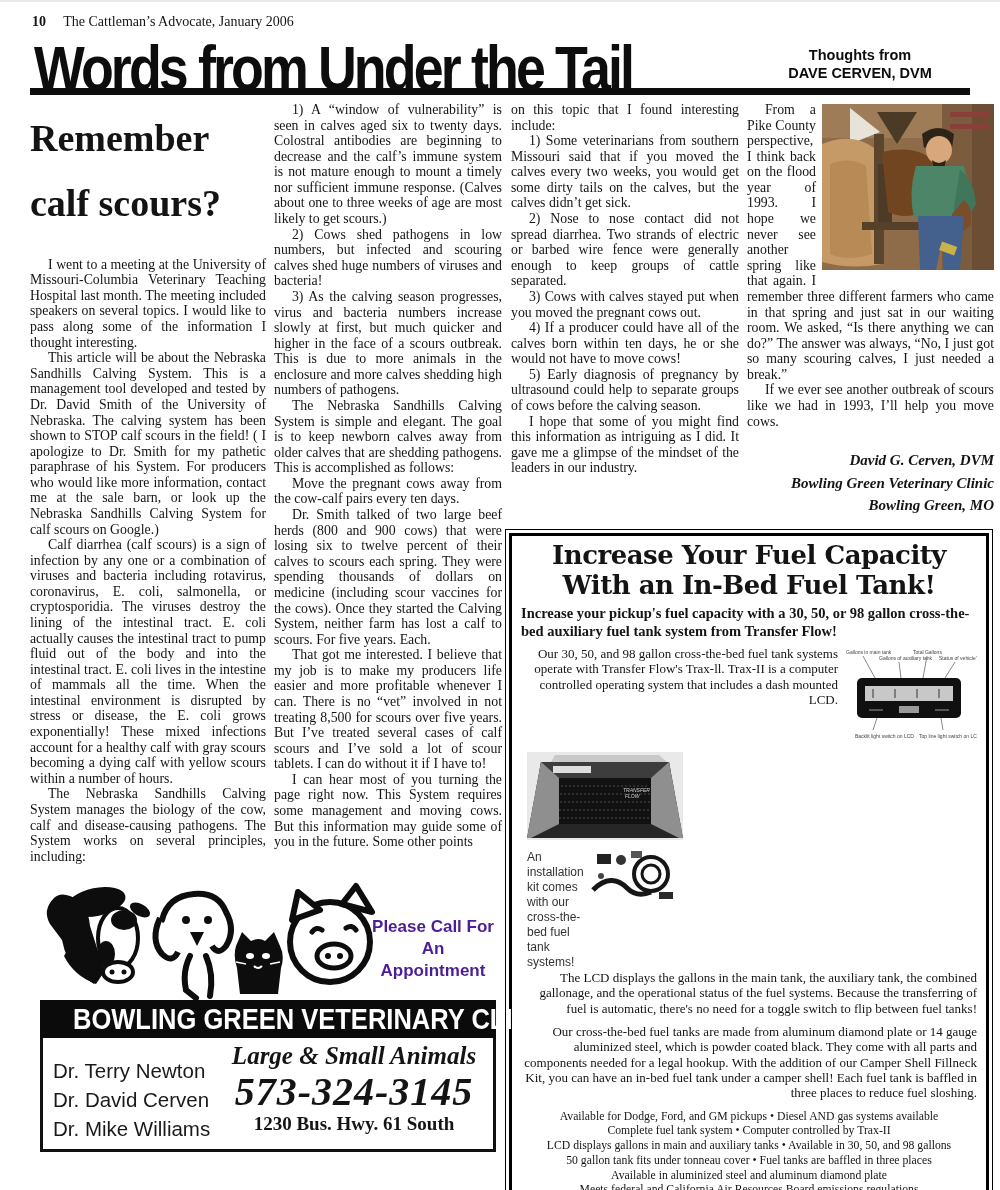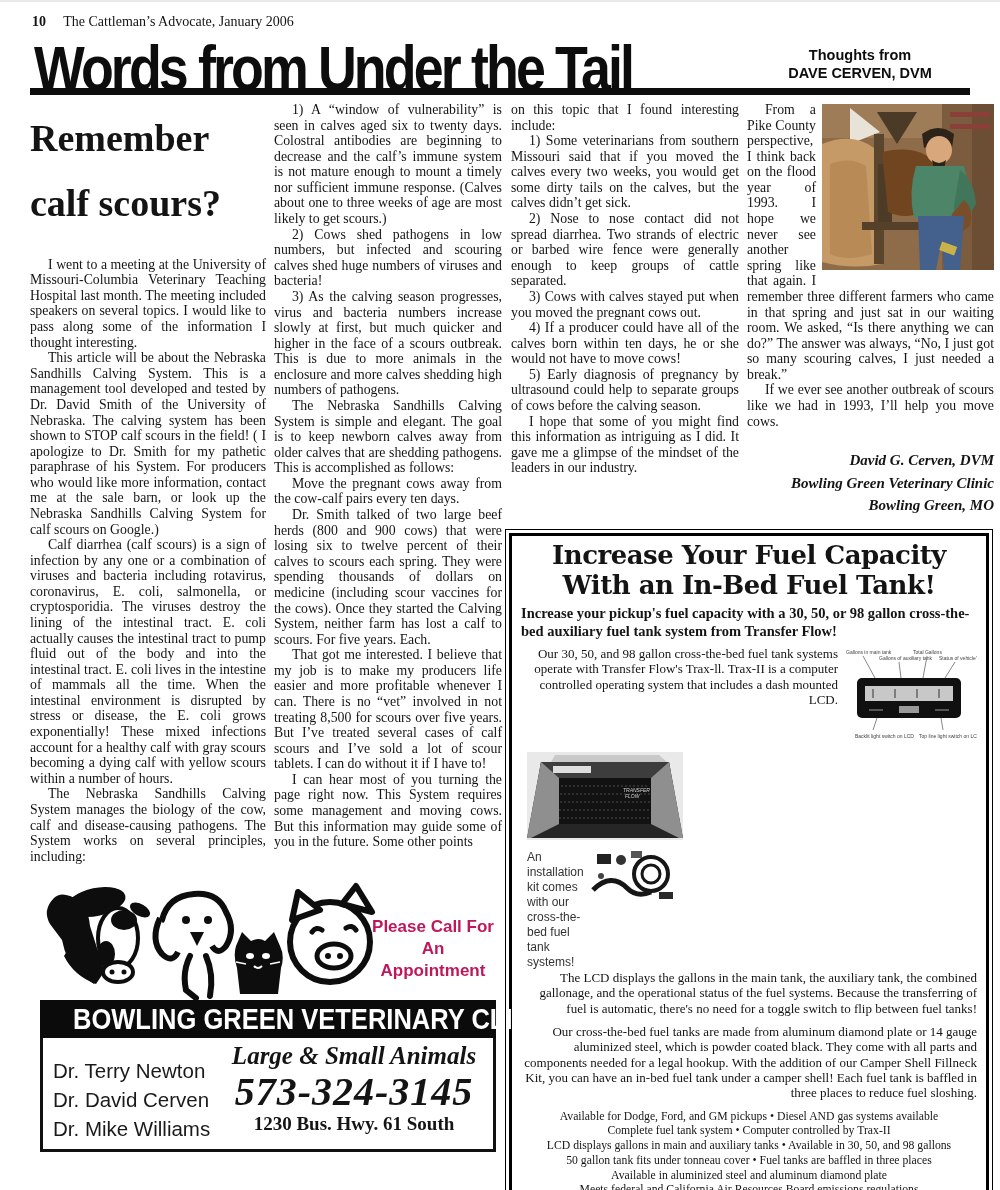--- a/index.html
+++ b/index.html
@@ -63,21 +63,21 @@
   .locs { display:flex; margin-top:4px; }
   .loc { flex:1; text-align:center; }
   .loc-r { border-left:4px solid #000; }
   .city { font-family:"DejaVu Serif",serif; font-weight:bold; font-size:24px; line-height:1.05; }
   .loc-info { font-family:"Liberation Sans",sans-serif; font-weight:bold; font-size:13.5px; margin-top:2px; white-space:nowrap; }
 
   
   .vet-ad { position:absolute; left:40px; top:874px; width:456px; }
   .animals { position:relative; height:124px; }
   .call-note { position:absolute; right:0; top:40px; width:126px; text-align:center;
-    font-family:"Liberation Sans",sans-serif; font-weight:bold; font-size:17px; line-height:1.3; color:#be185d; }
+    font-family:"Liberation Sans",sans-serif; font-weight:bold; font-size:17px; line-height:1.3; color:#4c1d95; }
   .vet-banner { background:#0b0b0b; height:38px; text-align:center; line-height:38px; }
   .vet-banner span { display:inline-block; color:#fff; font-family:"Liberation Sans",sans-serif;
     font-weight:bold; font-size:29px; transform:scaleX(.88); transform-origin:center; white-space:nowrap; }
   .vet-box { border:3px solid #111; border-top:none; display:flex; padding:4px 8px 6px 10px; background:#fff; }
   .docs { width:170px; font-family:"Liberation Sans",sans-serif; font-size:20.5px;
     line-height:1.42; color:#1a1a1a; padding-top:14px; }
   .vet-right { flex:1; text-align:center; }
   .tagline { font-weight:bold; font-style:italic; font-size:25px; line-height:1.15; }
   .vet-phone { font-weight:bold; font-style:italic; font-size:40px; line-height:1.05; letter-spacing:1px; }
   .vet-addr { font-weight:bold; font-size:19px; line-height:1.15; }

